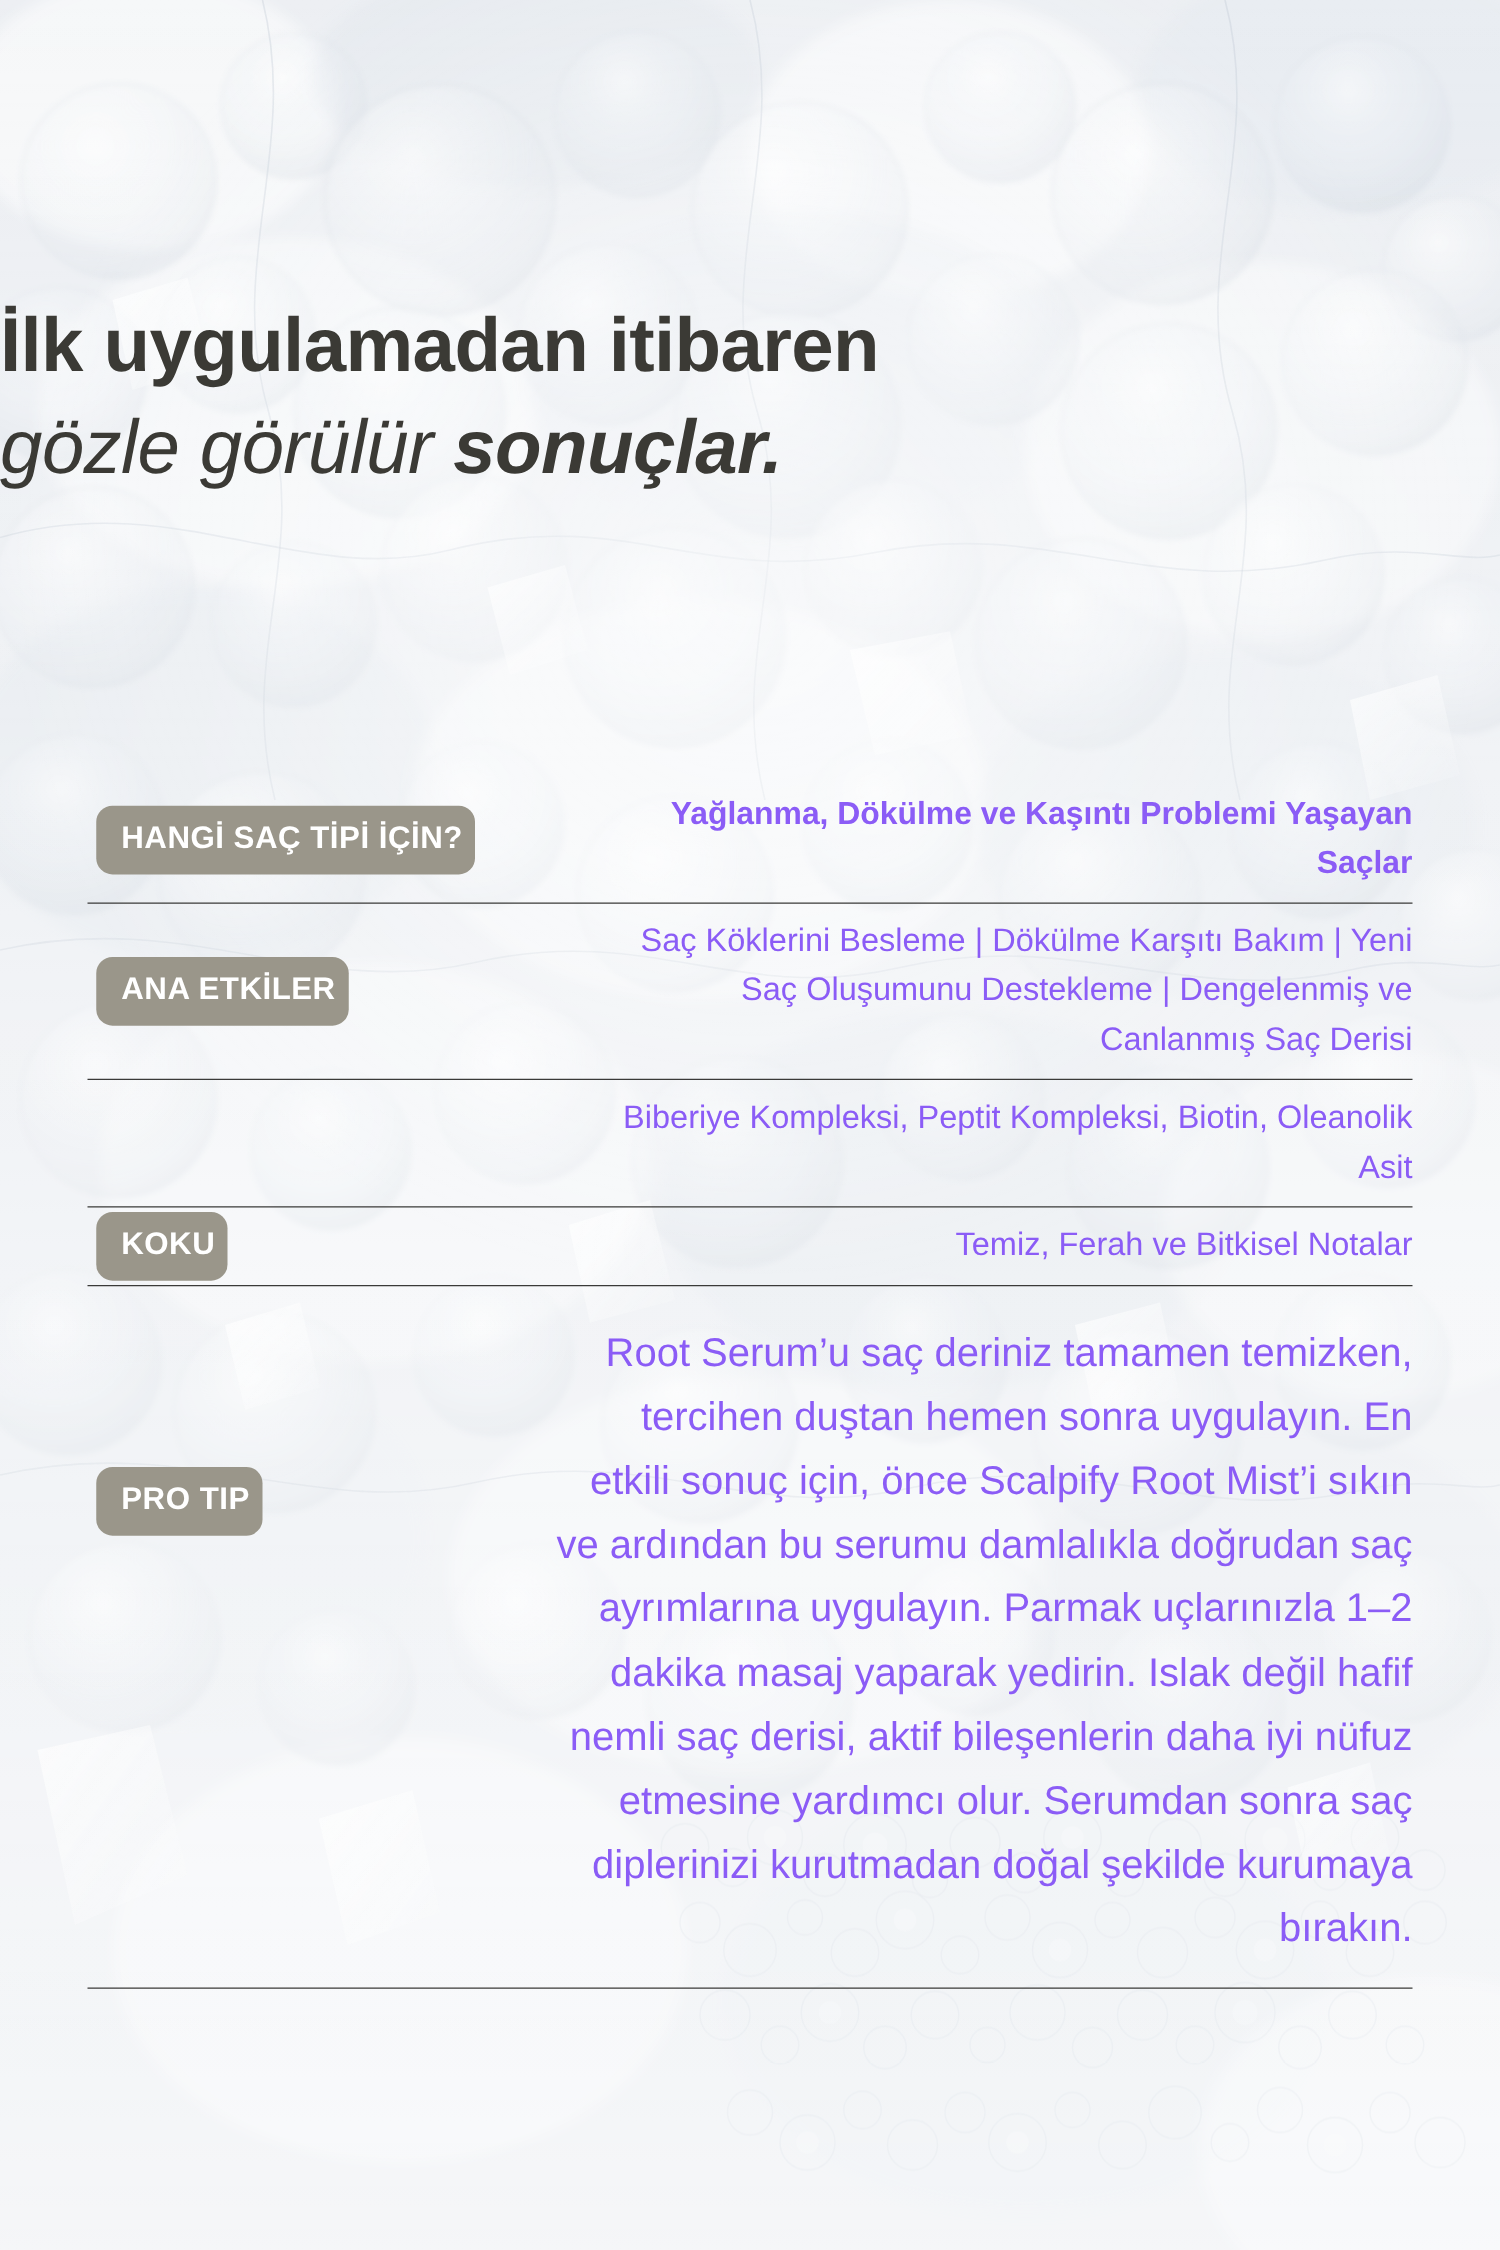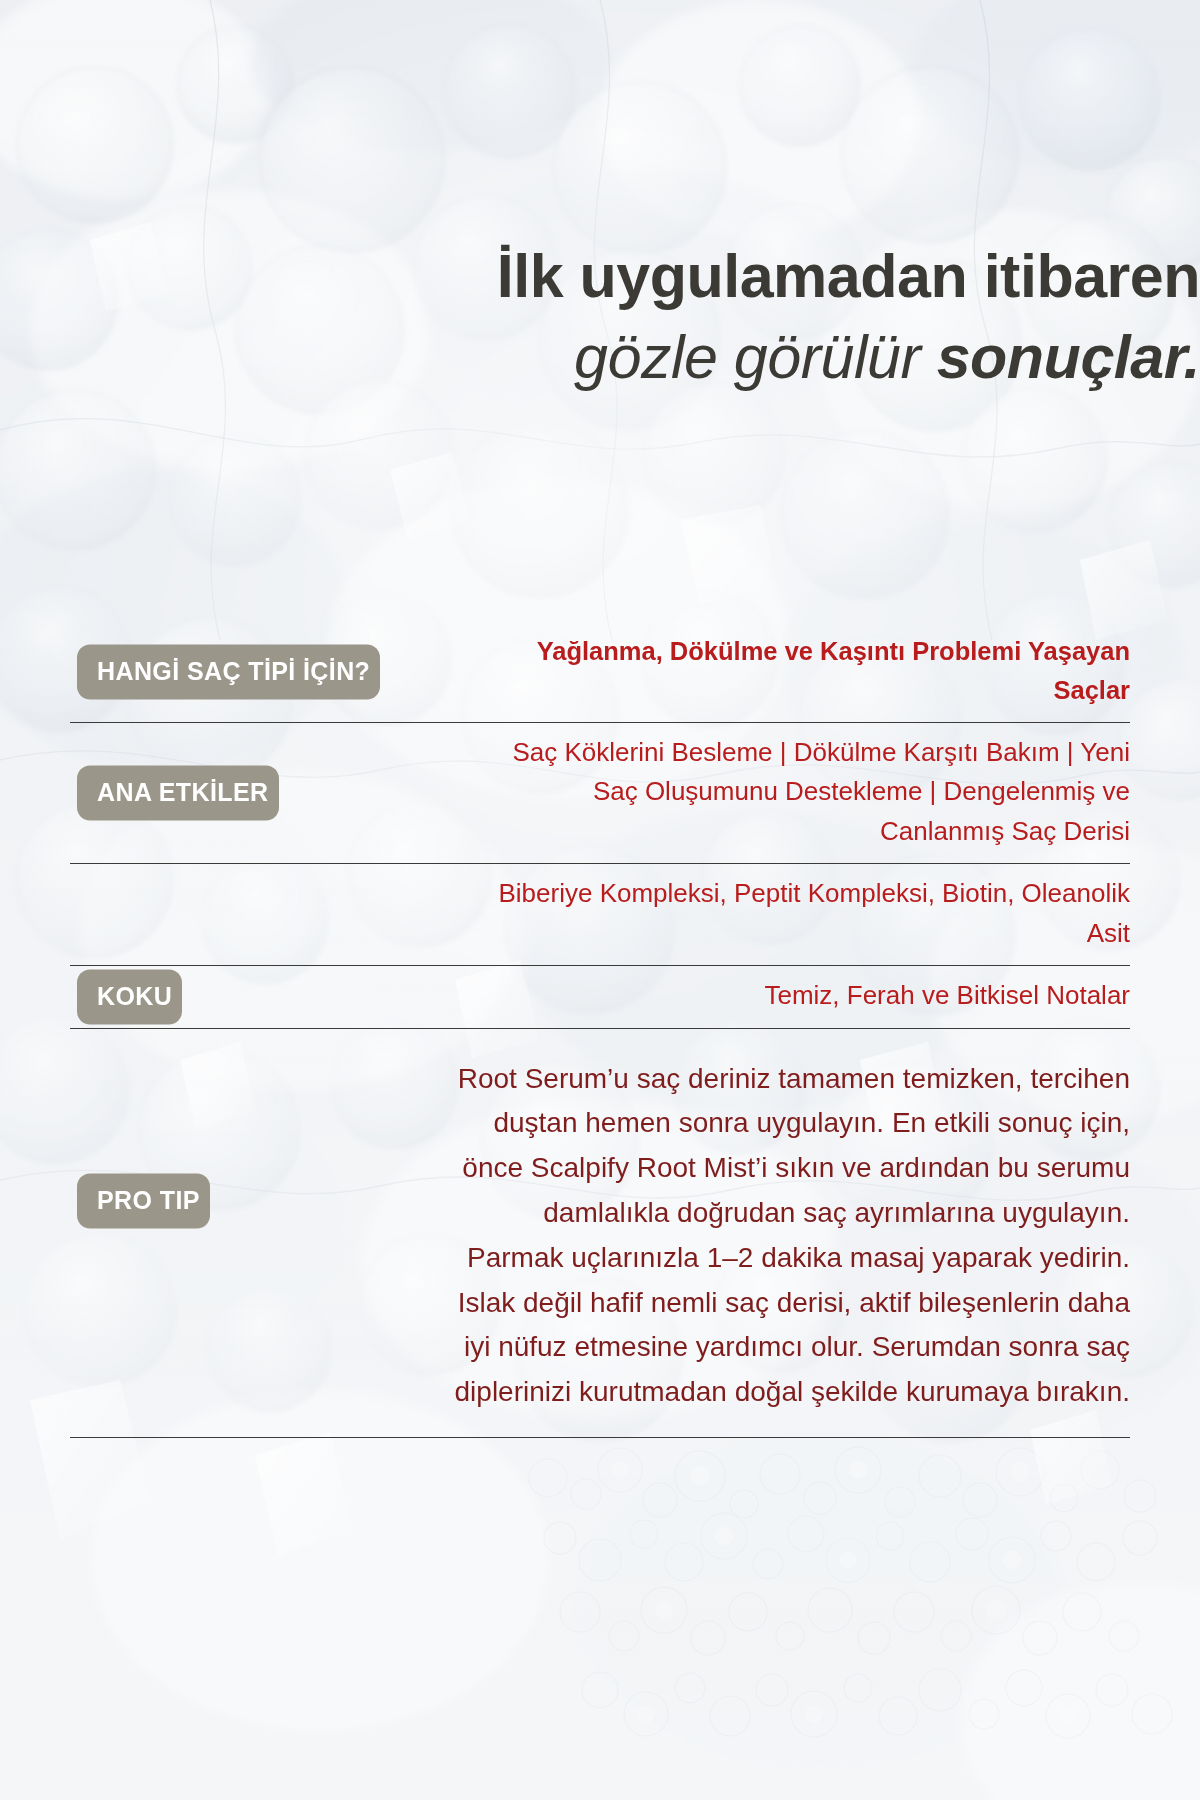--- a/index.html
+++ b/index.html
@@ -38,22 +38,21 @@
   #page {
     position: relative;
     z-index: 2;
     width: 1200px;
     height: 1800px;
   }
 
   
   .hero {
     padding-top: 244px;
-    text-align: right;
-    margin-left: 16px;
+    text-align: left;
   }
   .hero-line {
     color: #3b3a35;
     letter-spacing: -0.5px;
     line-height: 1.06;
     font-size: 61px;
   }
   .hero-line-1 { font-weight: 700; }
   .hero-line-2 { font-weight: 400; margin-top: 16px; font-style: italic; }
   .hero-line-2 .em { font-weight: 700; }
@@ -88,21 +87,21 @@
     line-height: 1;
     padding: 14px 10px 16px 20px;
     border-radius: 13px;
     white-space: nowrap;
     z-index: 3;
   }
 
   .spec-value {
     width: 640px;
     text-align: right;
-    color: #b91c1c;
+    color: #8b5cf6;
     font-size: 26px;
     line-height: 1.52;
     font-weight: 400;
   }
   .spec-value.strong { font-weight: 700; font-size: 25.5px; }
 
   .divider {
     height: 0;
     border-top: 1.6px solid #3a3a38;
     margin: 0;
@@ -118,22 +117,22 @@
   }
   .protip-badge {
     position: absolute;
     left: 7px;
     top: 172px;
     transform: translateY(-50%);
   }
   .protip-text {
     width: 690px;
     text-align: right;
-    color: #7f1d1d;
-    font-size: 28px;
+    color: #8b5cf6;
+    font-size: 32px;
     line-height: 1.60;
   }
 </style>
 </head>
 <body>
 
 <div id="bg">
   <svg viewBox="0 0 1200 1800" preserveAspectRatio="xMidYMid slice">
     <defs>
       <radialGradient id="bub" cx="38%" cy="32%" r="72%">

